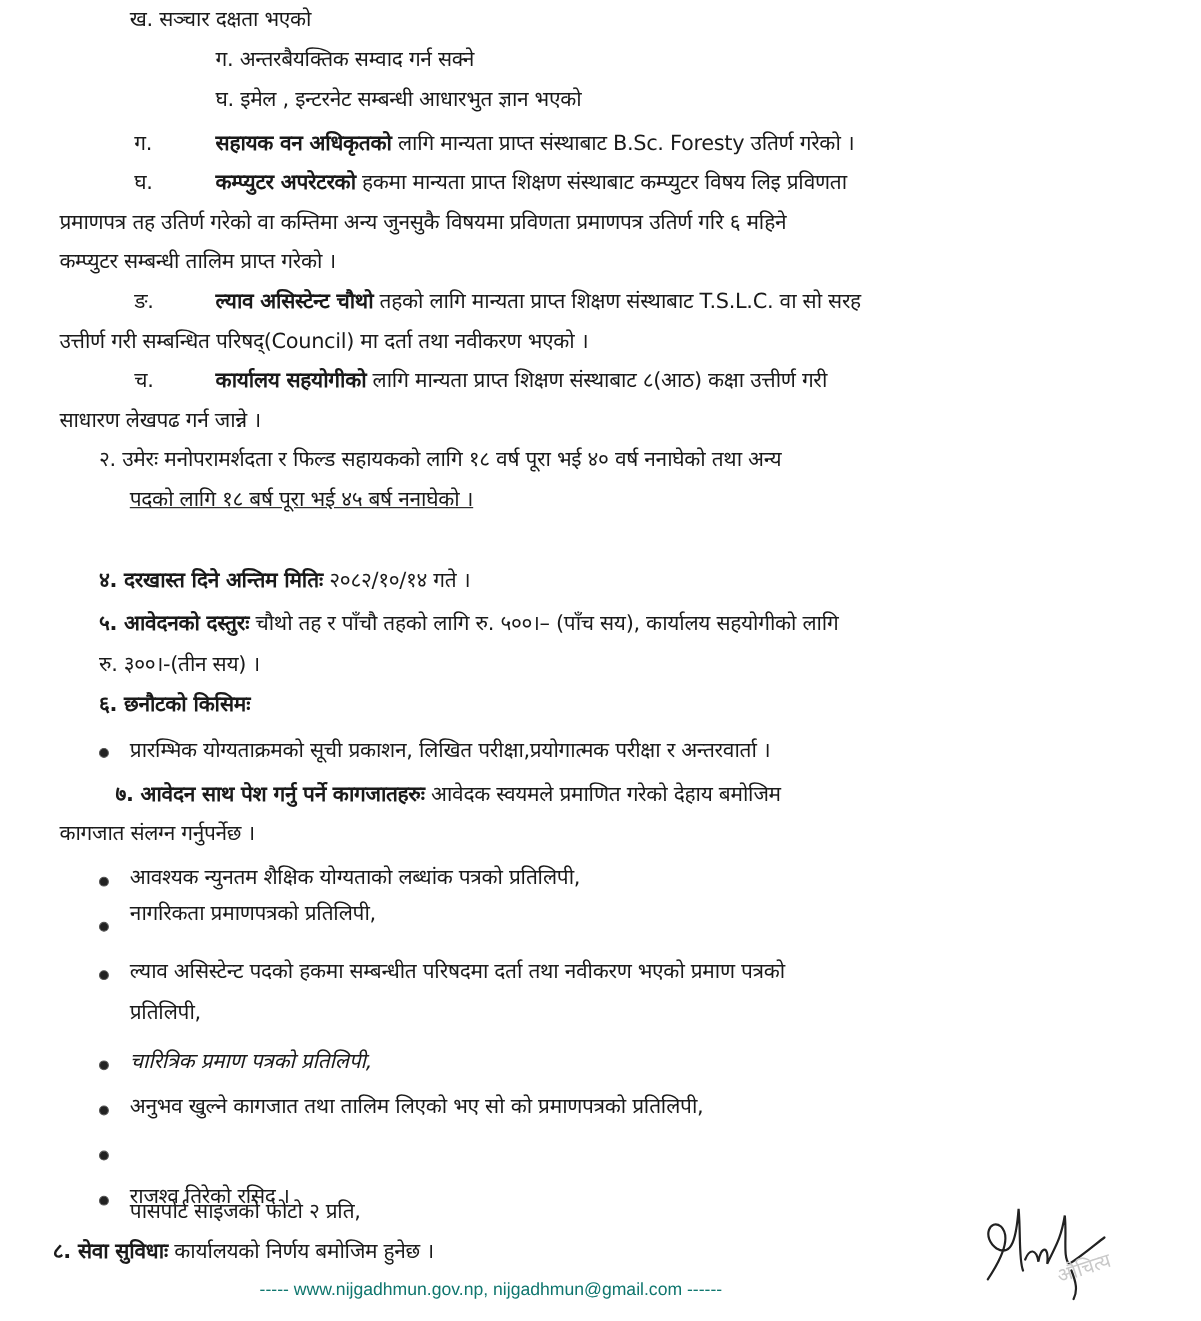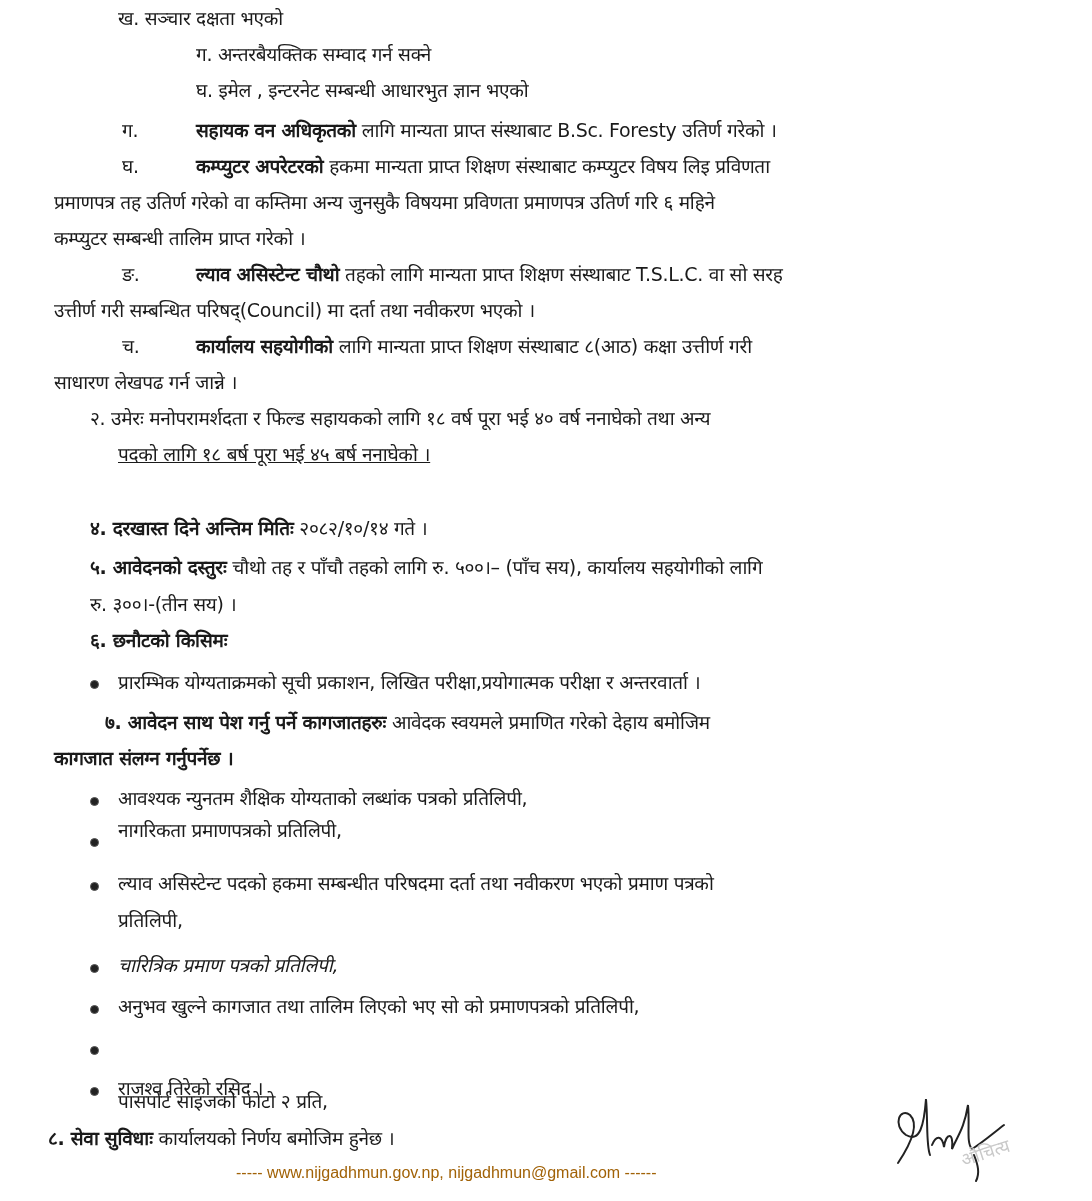--- a/index.html
+++ b/index.html
@@ -12,21 +12,21 @@
     position: absolute; white-space: nowrap; font-size: 19px; line-height: 28px;
     letter-spacing: -0.3px;
   }
   .b { font-weight: bold; }
   .bullet {
     position: absolute; width: 7px; height: 7px; border-radius: 50%;
     background: #222; border: 1px solid #555;
   }
   .footer {
     position: absolute; left: 236px; top: 1164px; font-family: "Liberation Sans", sans-serif;
-    font-size: 16px; color: #a16207; white-space: nowrap;
+    font-size: 16px; color: #0f766e; white-space: nowrap;
   }
   .sig { position: absolute; left: 880px; top: 1085px; width: 150px; height: 100px; }
   .stamp {
     position: absolute; left: 960px; top: 1140px; color: #c9c9c9; font-size: 18px;
     transform: rotate(-18deg); white-space: nowrap;
   }
 </style>
 </head>
 <body>
 
@@ -72,21 +72,21 @@
   </div>
   <div class="ln" style="left:90px;top:590px;">रु. ३००।-(तीन सय) ।</div>
 
   <div class="ln b" style="left:90px;top:626px;">६. छनौटको किसिमः</div>
   <span class="bullet" style="left:90px;top:680px;"></span>
   <div class="ln" style="left:118px;top:668px;">प्रारम्भिक योग्यताक्रमको सूची प्रकाशन, लिखित परीक्षा,प्रयोगात्मक परीक्षा र अन्तरवार्ता ।</div>
 
   <div class="ln" style="left:90px;top:708px;margin-left:15px;">
     <span class="b">७. आवेदन साथ पेश गर्नु पर्ने कागजातहरुः</span><span> आवेदक स्वयमले प्रमाणित गरेको देहाय बमोजिम</span>
   </div>
-  <div class="ln" style="left:54px;top:744px;font-weight:bold;">कागजात संलग्न गर्नुपर्नेछ ।</div>
+  <div class="ln" style="left:54px;top:744px;">कागजात संलग्न गर्नुपर्नेछ ।</div>
 
   <span class="bullet" style="left:90px;top:797px;"></span>
   <div class="ln" style="left:118px;top:816px;">नागरिकता प्रमाणपत्रको प्रतिलिपी,</div>
   <span class="bullet" style="left:90px;top:838px;"></span>
   <div class="ln" style="left:118px;top:784px;">आवश्यक न्युनतम शैक्षिक योग्यताको लब्धांक पत्रको प्रतिलिपी,</div>
   <span class="bullet" style="left:90px;top:882px;"></span>
   <div class="ln" style="left:118px;top:869px;">ल्याव असिस्टेन्ट पदको हकमा सम्बन्धीत परिषदमा दर्ता तथा नवीकरण भएको प्रमाण पत्रको</div>
   <div class="ln" style="left:118px;top:906px;">प्रतिलिपी,</div>
   <span class="bullet" style="left:90px;top:964px;"></span>
   <div class="ln" style="left:118px;top:951px;font-style:italic;">चारित्रिक प्रमाण पत्रको प्रतिलिपी,</div>

